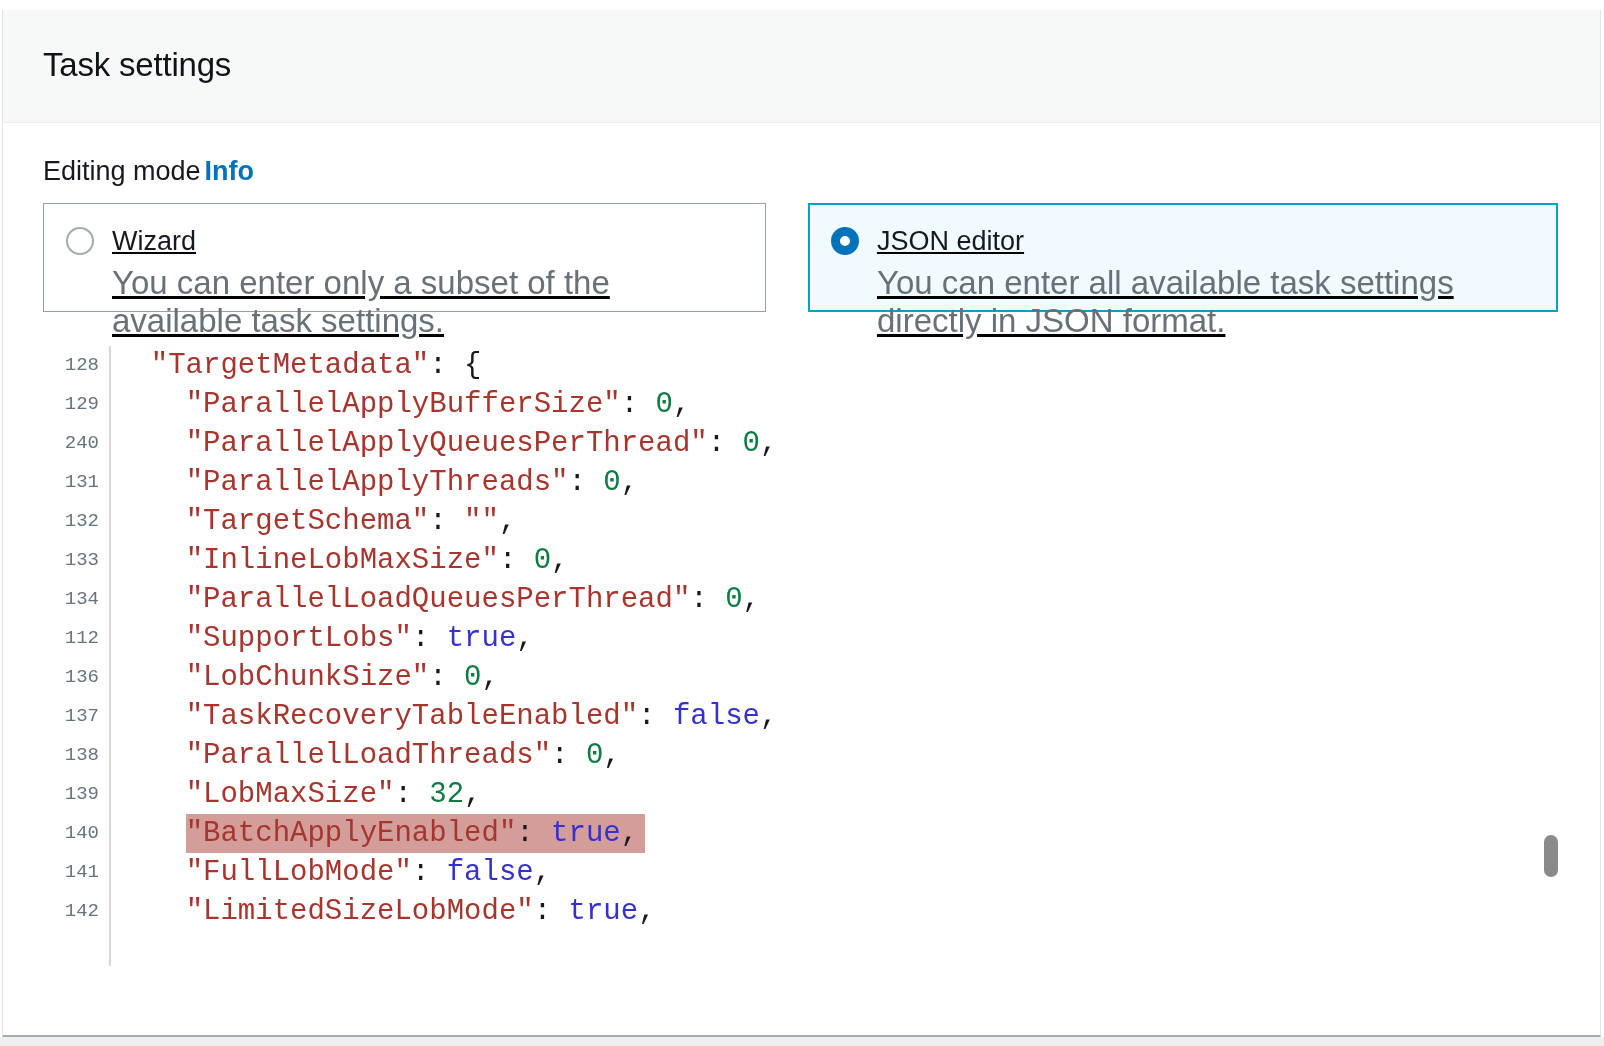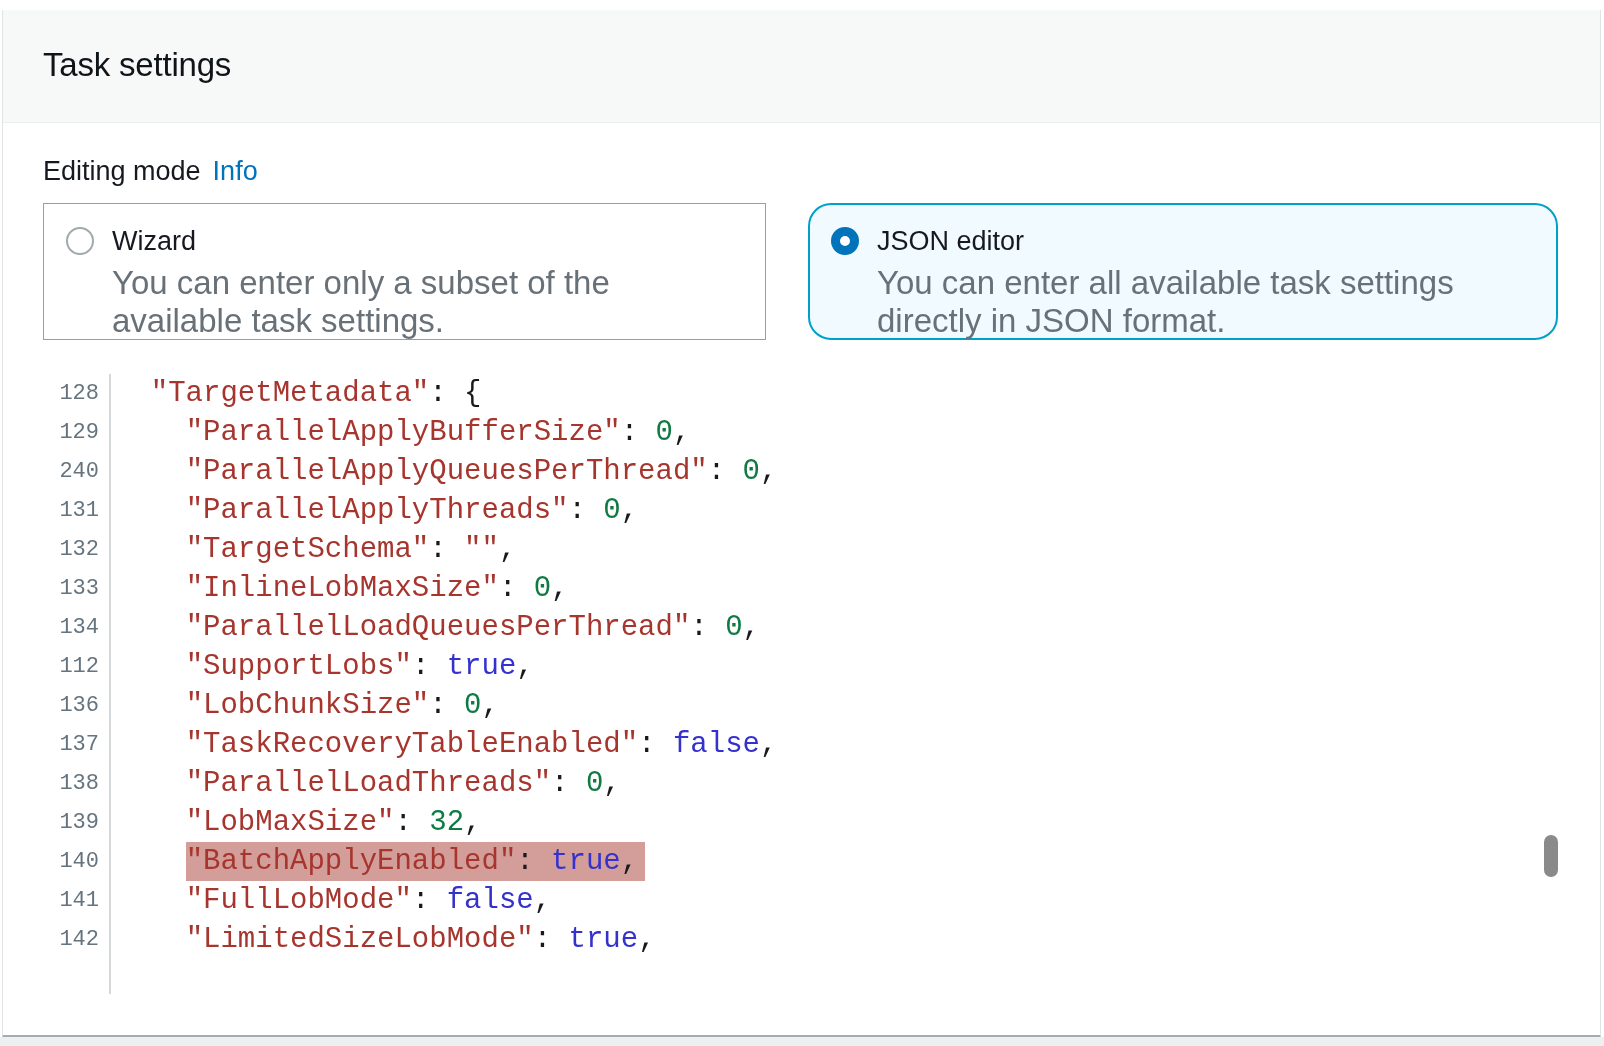--- a/index.html
+++ b/index.html
@@ -17,47 +17,47 @@
   }
 
   .card-header {
     height:113px; background:#f7f8f8; border-bottom:1px solid #ebeeee;
     padding:36px 40px 0 40px;
   }
   .page-title { font-size:33px; font-weight:400; color:#0f1419; letter-spacing:-0.2px; }
 
   .card-body { padding:0 40px; }
 
-  .mode-row { margin-top:33px; display:flex; align-items:baseline; gap:12px; }
+  .mode-row { margin-top:33px; display:flex; align-items:baseline; gap:4px; }
   .mode-label { font-size:27px; color:#16191f; }
-  .info-link  { font-size:27px; font-weight:400; color:#0073bb; cursor:pointer;text-align:center; }
+  .info-link  { font-size:27px; font-weight:700; color:#0073bb; cursor:pointer;text-align:center; }
 
   .tiles { margin-top:16px; display:flex; gap:42px; }
   .tile {
-    height:137px; background:#ffffff; border:1px solid #95a0a1;
-    padding:19px 22px; cursor:pointer;
+    height:109px; background:#ffffff; border:1px solid #95a0a1;
+    padding:19px 22px; cursor:pointer;text-decoration:underline;
   }
   .tile-wizard { width:723px; }
-  .tile-json   { width:750px;border-radius:23px; }
+  .tile-json   { width:750px; }
   .tile.selected { border:2px solid #00a1c9; background:#f1faff; padding:18px 21px; }
 
   .tile-inner { display:flex; gap:18px; }
   .radio {
     width:28px; height:28px; border-radius:50%; background:#ffffff;
     border:2px solid #a0abac; flex:0 0 28px; margin-top:4px;
   }
   .radio.on { border:9px solid #0073bb; }
   .tile-title { font-size:27px; color:#16191f; font-weight:500; line-height:36px; }
   .tile-desc  { font-size:33px; color:#687078; line-height:38px; margin-top:5px; }
 
   .editor { margin-top:34px; display:flex; }
   .gutter {
     width:68px; text-align:right; padding-right:10px; padding-bottom:35px;
     border-right:2px solid #d6d9d9;
-    font-family:"Liberation Mono", monospace; font-size:22px; color:#65747e;
+    font-family:"Liberation Mono", monospace; font-size:19px; color:#65747e;
   }
   .gutter .ln { height:39px; line-height:39px; }
   .code-area {
     padding-left:5px;
     font-family:"Liberation Mono", monospace; font-size:29px; color:#17191c;
   }
   .code-area .cl { height:39px; line-height:39px; white-space:pre; }
 
   .tok-key  { color:#a6352e; }
   .tok-num  { color:#0f7b43; }

